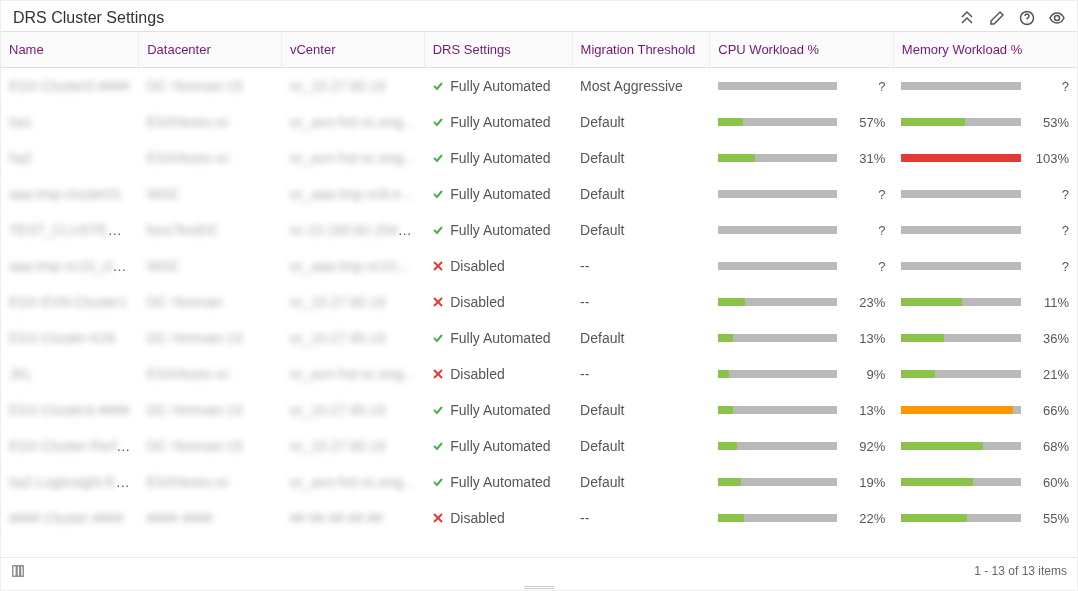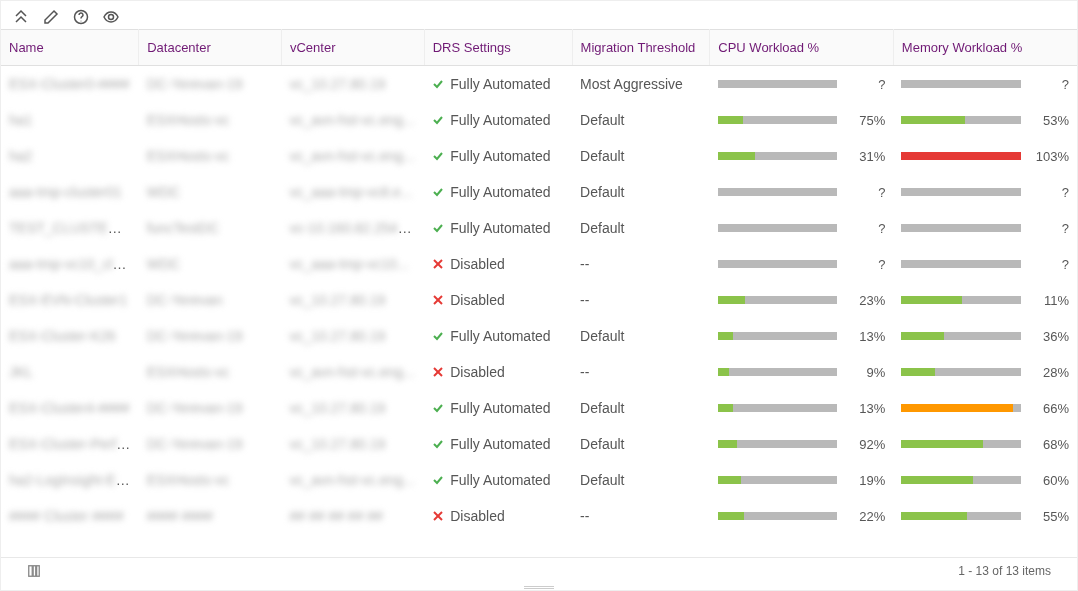--- a/index.html
+++ b/index.html
@@ -29,36 +29,37 @@
   .status-icon { width: 12px; height: 12px; display: inline-flex; align-items: center; justify-content: center; }
   .status-icon svg { width: 12px; height: 12px; }
   .bar-cell { display: flex; align-items: center; gap: 10px; }
   .bar-track { flex: 1; height: 8px; background: #b9b9b9; position: relative; }
   .bar-ind-track { flex: 1; height: 8px; background: #b9b9b9; position: relative; }
   .bar-fill { position: absolute; left: 0; top: 0; bottom: 0; }
   .bar-green  { background: #8bc34a; }
   .bar-orange { background: #ff9800; }
   .bar-red    { background: #e53935; }
   .bar-label { width: 38px; text-align: right; font-size: 13px; color: #575757; }
-  .footer { display: flex; align-items: center; padding: 6px 26px; border-top: 1px solid #e8e8e8; font-size: 12px; color: #666; }
+  .footer { display: flex; align-items: center; padding: 6px 10px; border-top: 1px solid #e8e8e8; font-size: 12px; color: #666; }
   .footer-count { margin-left: auto; }
   .col-icon { width: 14px; height: 14px; }
   .col-icon svg { width: 14px; height: 14px; stroke: #888; fill: none; stroke-width: 1.5; }
   .resizer { height: 6px; display:flex; justify-content:center; align-items:center;}
   .resizer-handle { width: 30px; height: 3px; border-top:1px solid #ccc; border-bottom:1px solid #ccc;}
   tbody::-webkit-scrollbar { width: 10px; }
   tbody::-webkit-scrollbar-thumb { background: #c1c1c1; }
   tbody::-webkit-scrollbar-track { background: #f1f1f1; }
 </style>
 </head>
 <body>
 
 <div class="widget">
 
   <div class="header">
+    <div class="header-title">DRS Cluster Settings</div>
     <div class="header-icons">
       <div class="hicon">
         <svg viewBox="0 0 16 16">
             <polyline points="3,7 8,2 13,7"></polyline>
             <polyline points="3,13 8,8 13,13"></polyline>
           </svg>
       </div>
       <div class="hicon">
         <svg viewBox="0 0 16 16">
             <path d="M11 2 L14 5 L5 14 L2 14 L2 11 Z"></path>
@@ -135,21 +136,21 @@
                 </span>
                 <span>Fully Automated</span>
               </div>
             </td>
             <td class="col-mig"><span>Default</span></td>
             <td class="col-cpu">
               <div class="bar-cell">
                 <div class="bar-track">
                   <div class="bar-fill bar-green" style="width:21%"></div>
                 </div>
-                <div class="bar-label">75%</div>
+                <div class="bar-label">57%</div>
               </div>
             </td>
             <td class="col-mem">
               <div class="bar-cell">
                 <div class="bar-track">
                   <div class="bar-fill bar-green" style="width:53%"></div>
                 </div>
                 <div class="bar-label">53%</div>
               </div>
             </td>
@@ -358,21 +359,21 @@
                   <div class="bar-fill bar-green" style="width:9%"></div>
                 </div>
                 <div class="bar-label">9%</div>
               </div>
             </td>
             <td class="col-mem">
               <div class="bar-cell">
                 <div class="bar-track">
                   <div class="bar-fill bar-green" style="width:28%"></div>
                 </div>
-                <div class="bar-label">28%</div>
+                <div class="bar-label">21%</div>
               </div>
             </td>
           </tr>
           <tr>
             <td class="col-name"><span class="blur-text">ESX-Cluster4-####</span></td>
             <td class="col-dc"><span class="blur-text">DC-Yerevan-19</span></td>
             <td class="col-vc"><span class="blur-text">vc_10.27.80.19</span></td>
             <td class="col-drs">
               <div class="status-cell">
                 <span class="status-icon">

